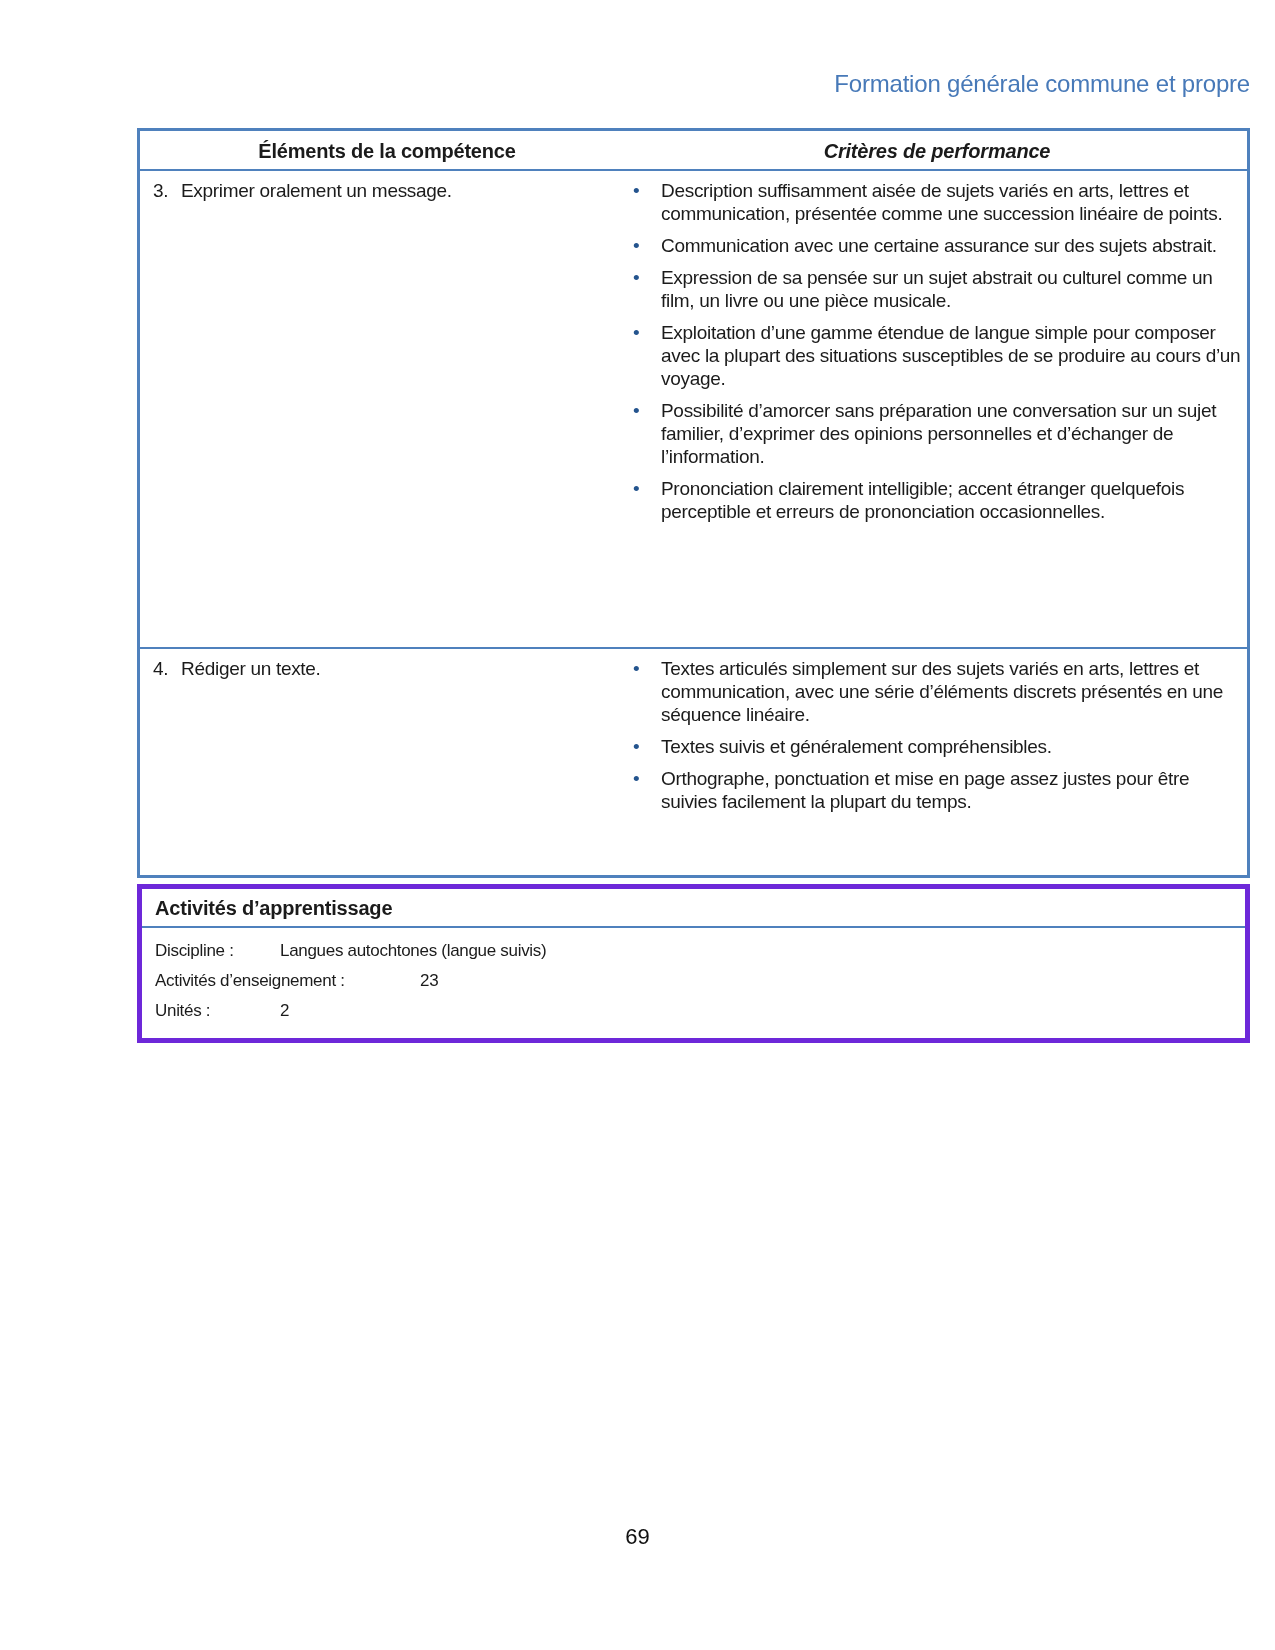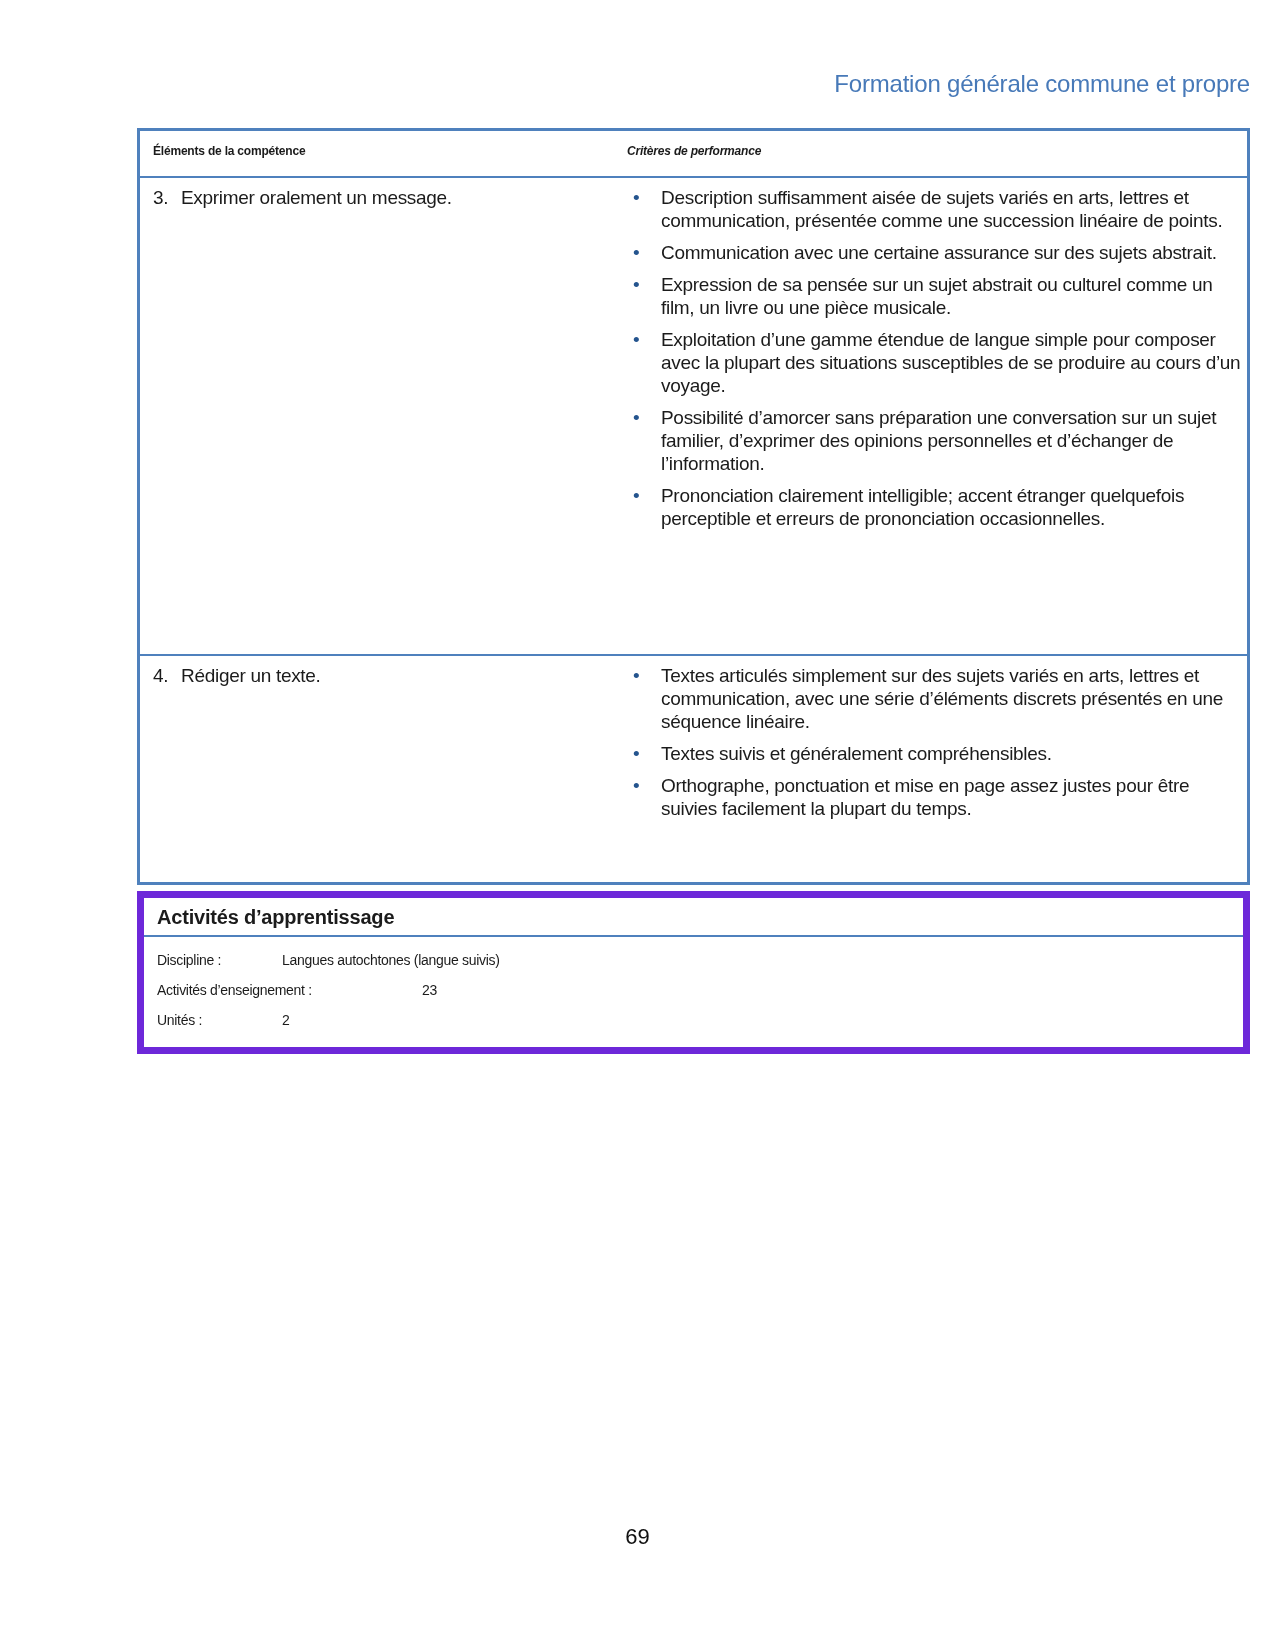--- a/index.html
+++ b/index.html
@@ -26,24 +26,25 @@
   
   .table1 {
     margin-top: 30px;
     border: 3px solid #4f81bd;
     background: #fff;
   }
   .thead {
     display: flex;
     border-bottom: 2px solid #4f81bd;
     font-weight: 700;
-    font-size: 12px;
+    font-size: 20px;
     line-height: 26px;
-    padding: 7px 0 12px 0;
+    padding: 7px 0 5px 0;
     letter-spacing: -0.2px;
+    text-align: center;
   }
   .th1 { width: 481px; padding-left: 13px; }
   .th2 { flex: 1; padding-left: 6px; font-style: italic; }
   .trow { display: flex; }
   .trow + .trow { border-top: 2px solid #4f81bd; }
   .row-3 { min-height: 476px; }
   .row-4 { min-height: 228px; }
   .cell-left {
     width: 481px;
     padding: 8px 10px 8px 13px;
@@ -64,34 +65,34 @@
   .crit:last-child { margin-bottom: 0; }
   .crit .bullet {
     width: 28px; flex: none;
     color: #24548e;
     font-size: 19px;
   }
   .crit .crit-text { flex: 1; }
   
   .table2 {
     margin-top: 6px;
-    border: 7px solid #6d28d9;
+    border: 5px solid #6d28d9;
     background: #fff;
   }
   .t2-head {
     font-weight: 700;
     font-size: 20px;
     line-height: 26px;
     padding: 6px 13px 5px 13px;
     border-bottom: 2px solid #4f81bd;
     letter-spacing: -0.2px;
   }
   .t2-body {
     padding: 8px 9px 12px 13px;
-    font-size: 14px;
+    font-size: 17px;
     letter-spacing: -0.3px;
   }
   .field { display: flex; line-height: 30px; }
   .field .label { flex: none; }
   .f0 .label, .f2 .label { min-width: 125px; }
   .f1 .label { min-width: 265px; }
   
   .page-number {
     position: absolute;
     top: 1524px; left: 0;

